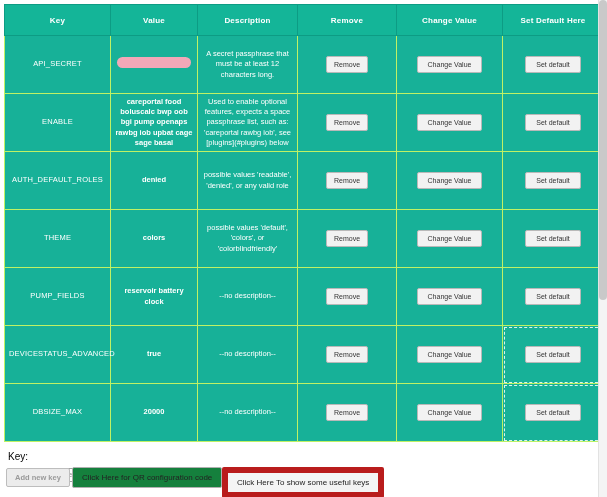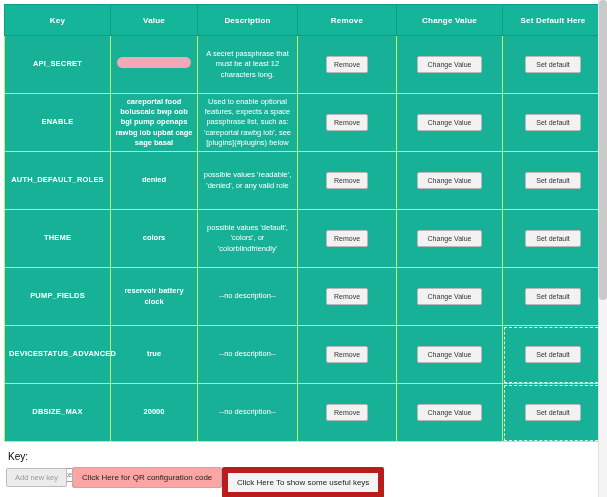--- a/index.html
+++ b/index.html
@@ -42,21 +42,21 @@
     border: 1px solid #bef264;
     color: #ffffff;
     font-size: 7.5px;
     text-align: center;
     vertical-align: middle;
     height: 53px;
     padding: 2px 4px;
     line-height: 1.35;
   }
   td.key-cell {
-    font-weight: bold;
+    font-weight: normal;
     font-size: 8px;
     letter-spacing: 0.2px;
   }
   td.value-cell {
     font-size: 7.5px;
     word-wrap: break-word;
     font-weight: bold;
   }
   td.desc-cell {
     font-size: 7px;
@@ -136,26 +136,27 @@
   .btn-add {
     position: absolute;
     left: 6px;
     top: 1px;
     background: #ececec;
     border: 1px solid #bdbdbd;
     color: #9a9a9a;
     font-size: 7.5px;
     padding: 4px 8px;
     border-radius: 2px;
+    font-weight: bold;
   }
   .btn-qr {
     position: absolute;
     left: 72px;
     top: 0px;
-    background: #fca5a5;
+    background: #15803d;
     border: 1px solid #b0b0b0;
     color: #222222;
     font-size: 8px;
     padding: 5px 9px;
     border-radius: 2px;
     cursor: pointer;
   }
   .btn-usefulkeys {
     position: absolute;
     left: 222px;

